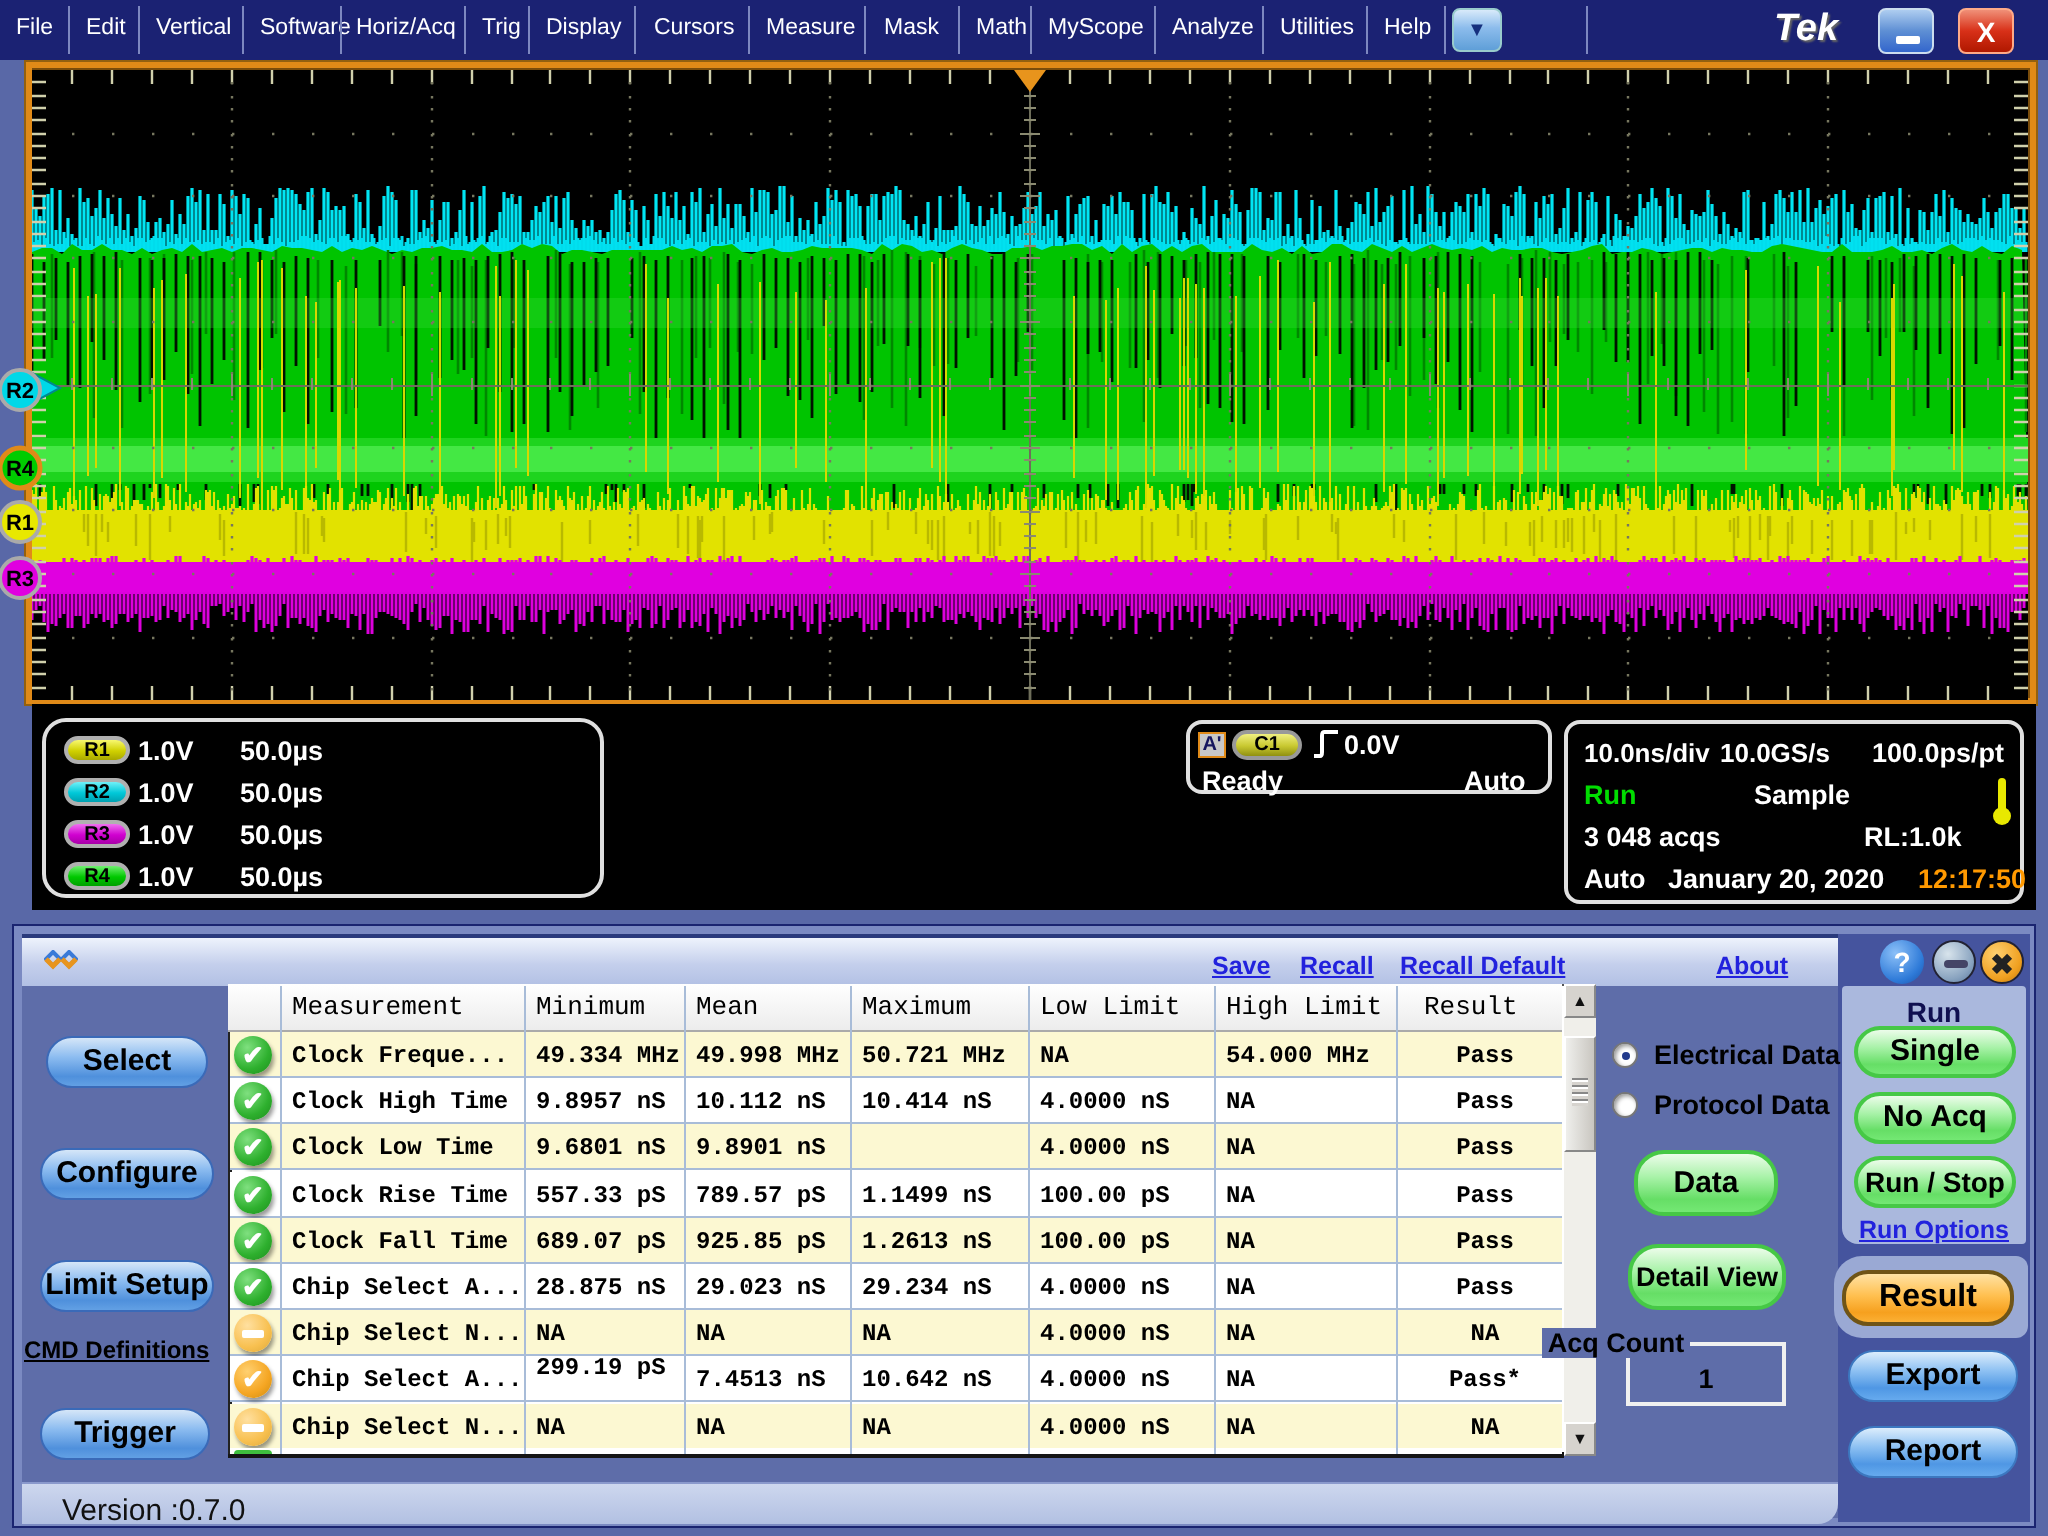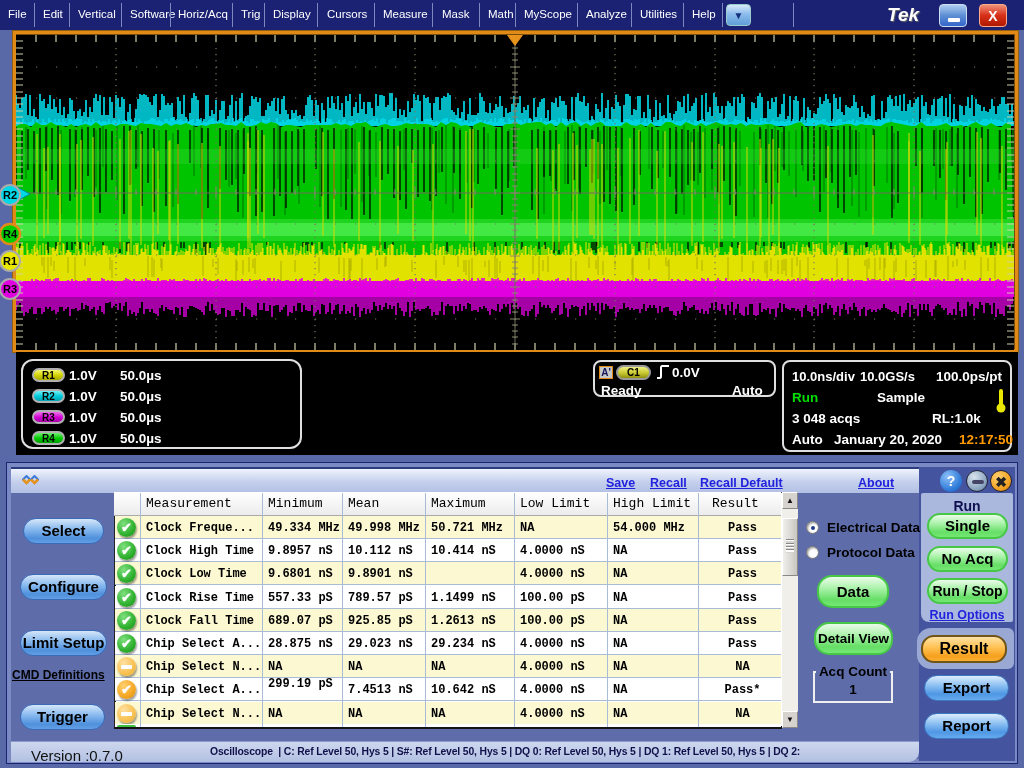--- a/index.html
+++ b/index.html
@@ -203,21 +203,20 @@
    <div class="gbtn" style="top:85px;font-size:14px;white-space:nowrap">Run / Stop</div>
    <div style="position:absolute;left:0;width:92px;top:115px;text-align:center;font-weight:bold;font-size:12.5px;color:#2222dd;text-decoration:underline;white-space:nowrap">Run Options</div>
   </div>
   <div id="tab"></div>
   <div id="resbtn">Result</div>
   <div class="bbtn" style="top:208px">Export</div>
   <div class="bbtn" style="top:246px">Report</div>
  </div>
  <div id="statusbar">
   <span style="position:absolute;left:20px;top:5px;font-size:15px;color:#111">Version :0.7.0</span>
-  <span style="position:absolute;left:199px;top:4px;font-size:10.4px;letter-spacing:-0.15px;font-weight:bold;color:#10104a;white-space:nowrap">Oscilloscope&nbsp; | C: Ref Level 50, Hys 5 | S#: Ref Level 50, Hys 5 | DQ 0: Ref Level 50, Hys 5 | DQ 1: Ref Level 50, Hys 5 | DQ 2:</span>
  </div>
 </div>
 
 <div class="sbtn" style="left:23px;top:518px;width:81px;height:26px;line-height:23px">Select</div>
 <div class="sbtn" style="left:20px;top:574px;width:87px;height:26px;line-height:23px">Configure</div>
 <div class="sbtn" style="left:20px;top:630px;width:87px;height:26px;line-height:23px">Limit Setup</div>
 <div style="position:absolute;left:12px;top:668px;width:96px;text-align:left;font-size:12px;font-weight:bold;color:#000;text-decoration:underline">CMD Definitions</div>
 <div class="sbtn" style="left:20px;top:704px;width:85px;height:26px;line-height:23px">Trigger</div>
 
 <div id="tablebox"></div>
@@ -337,12 +336,12 @@
     <span style="position:absolute;left:3.5px;top:3.5px;width:4px;height:4px;border-radius:50%;background:#223a8c"></span>
   </div>
 <span class="rlab" style="top:520px">Electrical Data</span>
 <div class="radio" style="top:546px"></div>
 <span class="rlab" style="top:545px">Protocol Data</span>
 <div class="gbtn" style="left:817px;top:575px;width:72px;height:33px;line-height:30px;border-radius:15px">Data</div>
 <div class="gbtn" style="left:814px;top:622px;width:79px;height:33px;line-height:30px;border-radius:15px;font-size:13.5px;white-space:nowrap">Detail View</div>
 <div id="acqcnt">
     <div style="position:absolute;left:0;top:9px;width:100%;text-align:center;font-weight:bold;font-size:13.5px">1</div>
   </div>
-<div style="position:absolute;left:813px;top:664px;width:80px;text-align:center;font-weight:bold;font-size:13.5px;color:#000"><span style="background:#5e6da9;padding:0 3px">Acq Count</span></div>
+<div style="position:absolute;left:768px;top:664px;width:80px;text-align:center;font-weight:bold;font-size:13.5px;color:#000"><span style="background:#5e6da9;padding:0 3px">Acq Count</span></div>
 </body></html>

